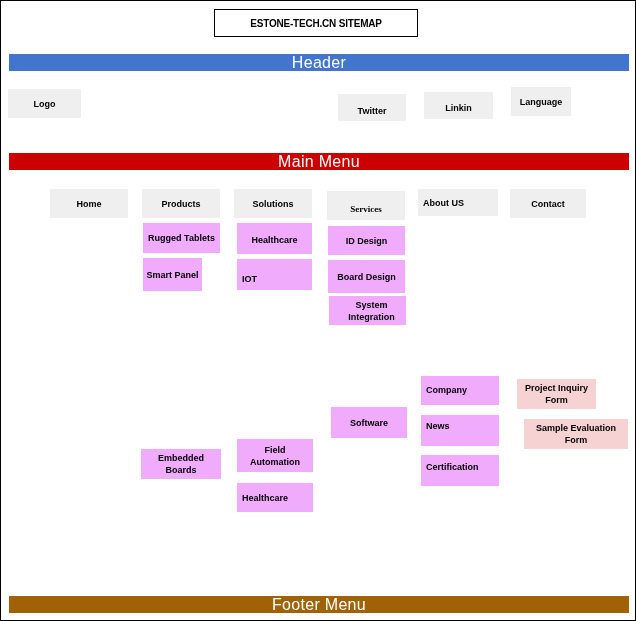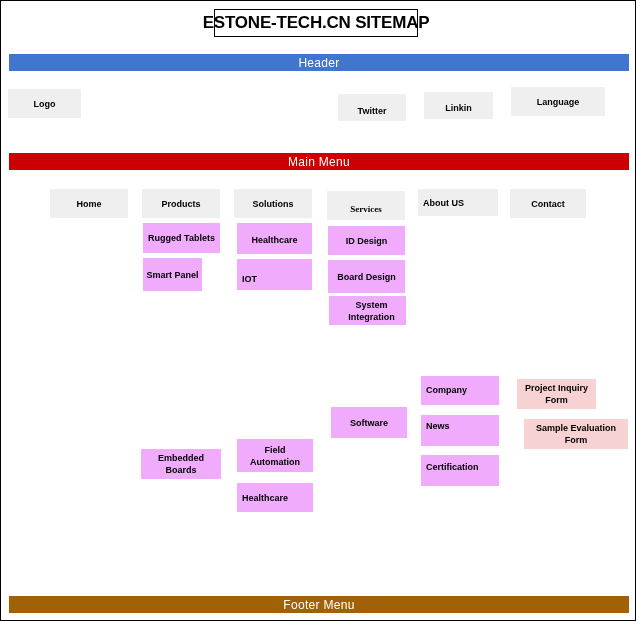--- a/index.html
+++ b/index.html
@@ -26,37 +26,37 @@
     width: 204px;
     height: 28px;
     border: 1px solid #000000;
     box-sizing: border-box;
     background: #ffffff;
     display: flex;
     align-items: center;
     justify-content: center;
   }
   .title-text {
-    font-size: 17px;
+    font-size: 10px;
     font-weight: bold;
     color: #000000;
     letter-spacing: -0.2px;
     white-space: nowrap;
   }
   .band {
     position: absolute;
     left: 8px;
     width: 620px;
     height: 17px;
     display: flex;
     align-items: center;
     justify-content: center;
   }
   .band-text {
-    font-size: 12px;
+    font-size: 16px;
     color: #ffffff;
     font-weight: normal;
     letter-spacing: 0.3px;
     white-space: nowrap;
   }
   .band-header { top: 53px; background: #4175ce; }
   .band-mainmenu { top: 152px; background: #cc0000; }
   .band-footer { top: 595px; background: #a16207; }
 
   .node {
@@ -102,21 +102,21 @@
 
   <div class="node gray" style="left:7px; top:88px; width:73px; height:29px;">
     <span>Logo</span>
   </div>
   <div class="node gray al-top" style="left:337px; top:93px; width:68px; height:27px;">
     <span style="margin-top:11px;text-align:center;">Twitter</span>
   </div>
   <div class="node gray al-top" style="left:423px; top:91px; width:69px; height:27px;">
     <span style="margin-top:10px;">Linkin</span>
   </div>
-  <div class="node gray" style="left:510px; top:86px; width:94px; height:29px;">
+  <div class="node gray" style="left:510px; top:86px; width:60px; height:29px;">
     <span>Language</span>
   </div>
 
   <div class="band band-mainmenu">
     <div class="band-text">Main Menu</div>
   </div>
 
   <div class="node gray" style="left:49px; top:188px; width:78px; height:29px;">
     <span>Home</span>
   </div>

